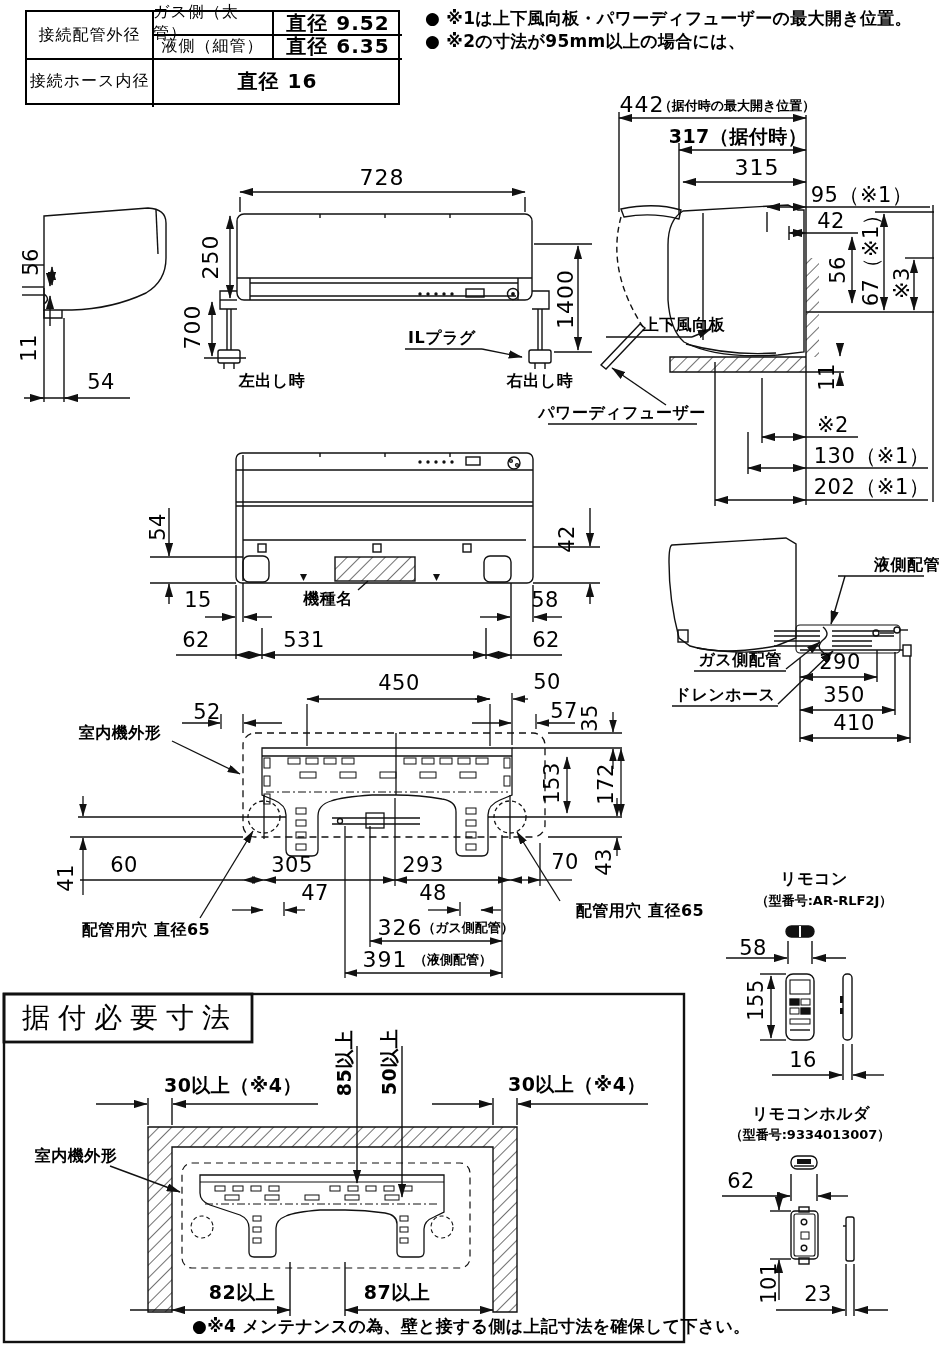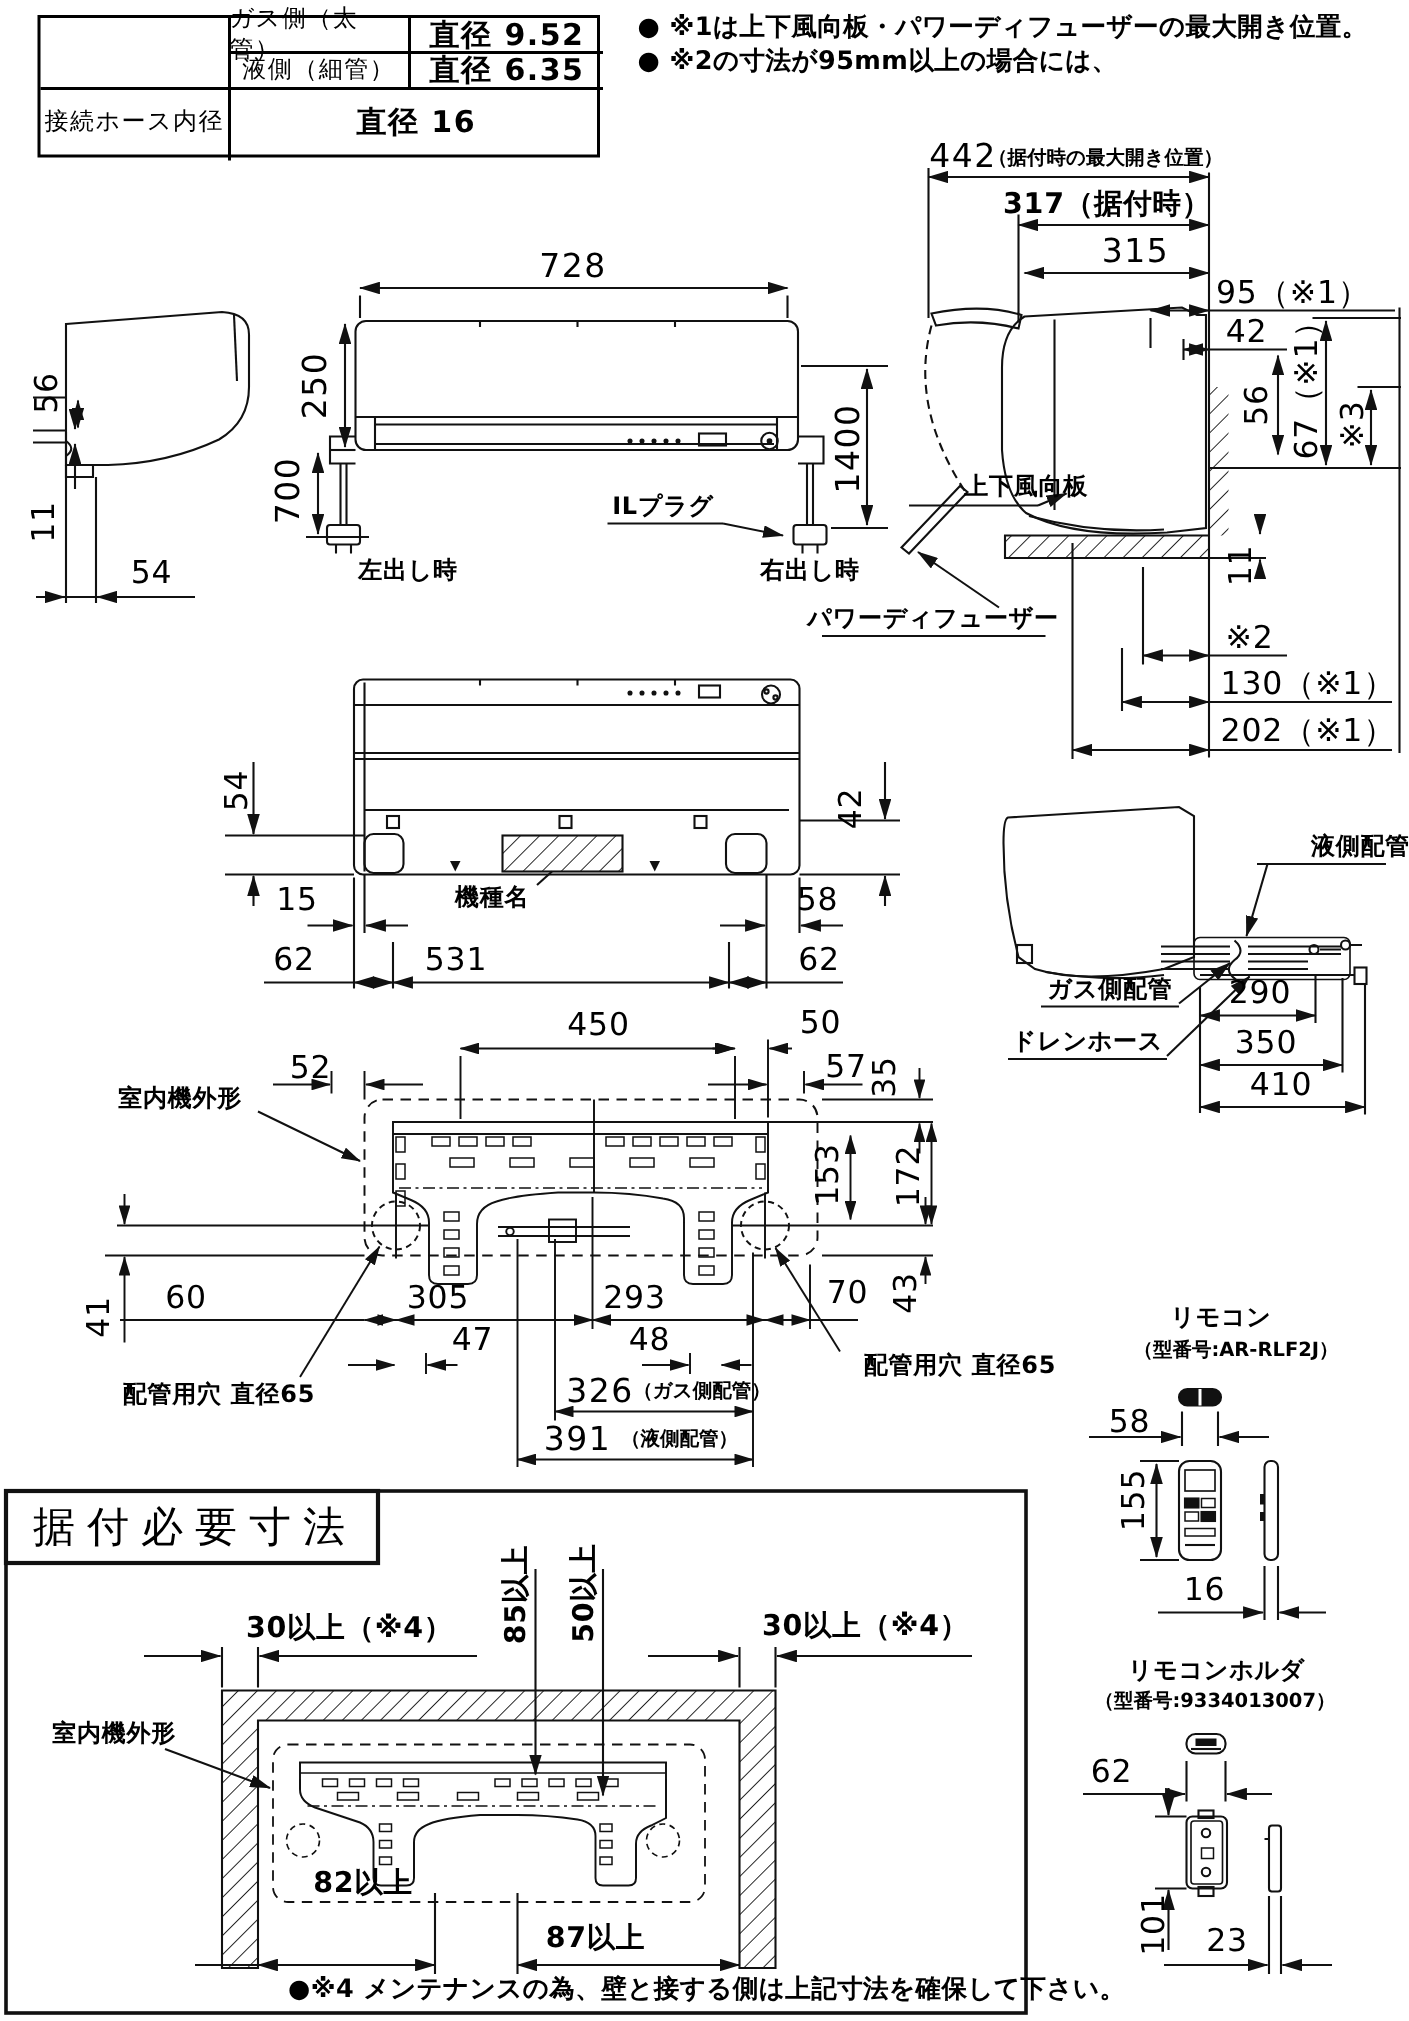--- a/index.html
+++ b/index.html
@@ -438,20 +438,21 @@
     <line x1="776" y1="1310" x2="845" y2="1310" marker-end="url(#a)"></line>
     <line x1="888" y1="1310" x2="855" y2="1310" marker-end="url(#a)"></line>
   </g>
 </svg>
 
 <div id="spec">
   <div class="bl" style="left:125px;top:0;width:1.5px;height:95px;"></div>
   <div class="bl" style="left:245px;top:0;width:1.5px;height:46px;"></div>
   <div class="bl" style="left:125px;top:22px;width:250px;height:1.5px;"></div>
   <div class="bl" style="left:0;top:46px;width:375px;height:1.5px;"></div>
+  <div class="cell k" style="left:0;top:0;width:125px;height:46px;">接続配管外径</div>
   <div class="cell k" style="left:126px;top:0;width:119px;height:22px;">ガス側（太管）</div>
   <div class="cell v" style="left:247px;top:0;width:128px;height:22px;">直径 9.52</div>
   <div class="cell k" style="left:126px;top:23px;width:119px;height:23px;">液側（細管）</div>
   <div class="cell v" style="left:247px;top:23px;width:128px;height:23px;">直径 6.35</div>
   <div class="cell k" style="left:0;top:47px;width:125px;height:44px;">接続ホース内径</div>
   <div class="cell v" style="left:126px;top:47px;width:249px;height:44px;">直径 16</div>
 </div>
 
 <div class="lb note" style="left:425px;top:10px;">● ※1は上下風向板・パワーディフューザーの最大開き位置。</div>
 <div class="lb note" style="left:425px;top:33px;">● ※2の寸法が95mm以上の場合には、</div>
@@ -522,21 +523,21 @@
 <div class="lb ctr jps" style="left:453px;top:960px;">（液側配管）</div>
 <div class="lb ctr jp" style="left:146px;top:930px;">配管用穴 直径65</div>
 <div class="lb ctr jp" style="left:640px;top:911px;">配管用穴 直径65</div>
 
 <div class="lb ctr ttl" style="left:130px;top:1018px;">据付必要寸法</div>
 <div class="lb ctr djp" style="left:233px;top:1086px;">30以上（※4）</div>
 <div class="lb ctr djp" style="left:577px;top:1085px;">30以上（※4）</div>
 <div class="lb rot djp" style="left:345px;top:1063px;">85以上</div>
 <div class="lb rot djp" style="left:390px;top:1062px;">50以上</div>
 <div class="lb ctr jp" style="left:76px;top:1156px;">室内機外形</div>
-<div class="lb ctr djp" style="left:242px;top:1256px;text-align:right;">82以上</div>
+<div class="lb ctr djp" style="left:242px;top:1293px;text-align:right;">82以上</div>
 <div class="lb ctr djp" style="left:397px;top:1293px;">87以上</div>
 <div class="lb note" style="left:192px;top:1318px;">●※4 メンテナンスの為、壁と接する側は上記寸法を確保して下さい。</div>
 
 <div class="lb ctr jp" style="left:814px;top:879px;">リモコン</div>
 <div class="lb ctr jps" style="left:824px;top:901px;">（型番号:AR-RLF2J）</div>
 <div class="lb ctr dim" style="left:753px;top:948px;">58</div>
 <div class="lb rot dim" style="left:756px;top:1000px;">155</div>
 <div class="lb ctr dim" style="left:803px;top:1060px;">16</div>
 
 <div class="lb ctr jp" style="left:811px;top:1114px;">リモコンホルダ</div>

